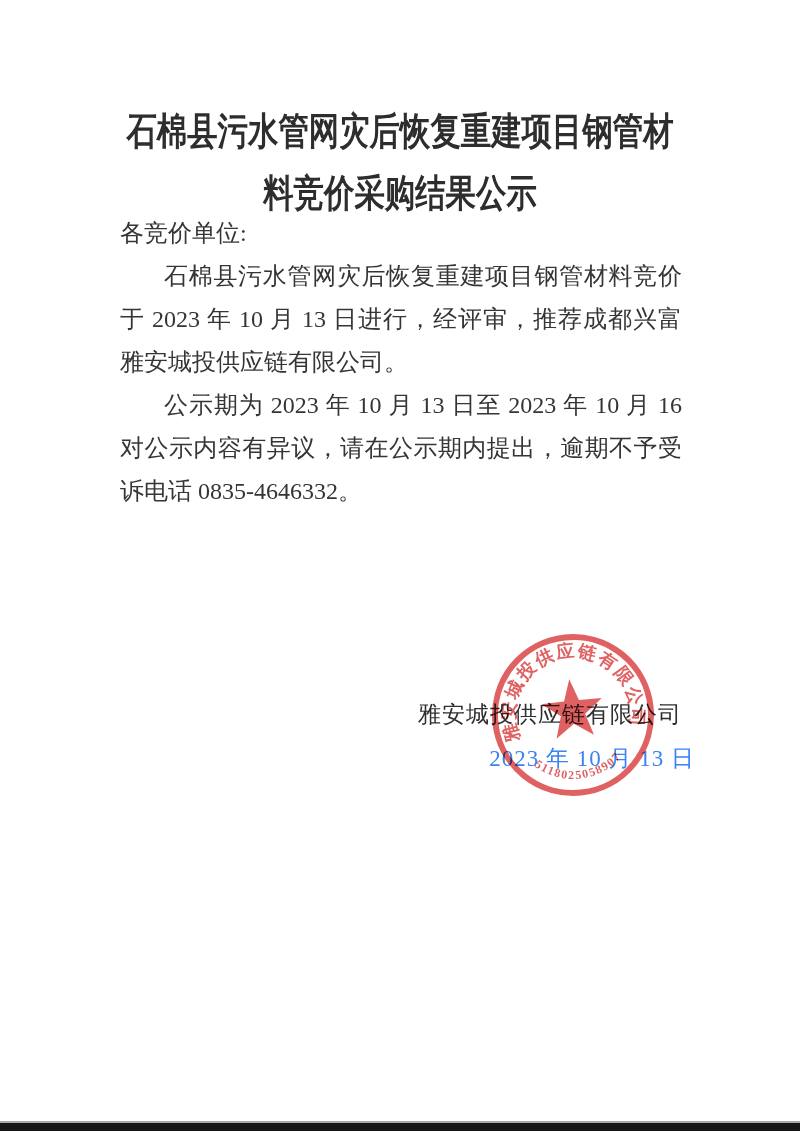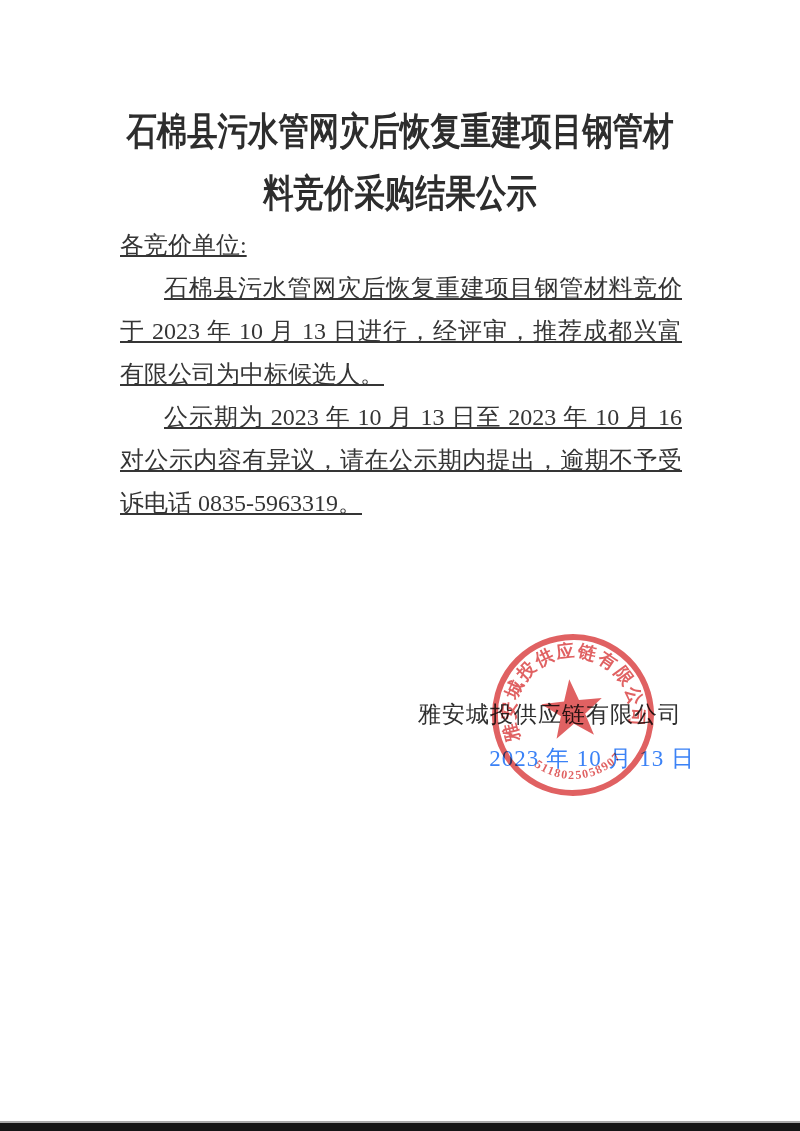--- a/index.html
+++ b/index.html
@@ -21,27 +21,26 @@
     font-weight: bold;
     font-size: 38px;
     line-height: 62px;
     color: #2d2d2d;
     transform: scaleX(0.8);
     transform-origin: 400px 0;
     letter-spacing: 0;
   }
   .body-text {
     position: absolute;
-    top: 224px;
+    top: 212px;
     left: 120px;
     width: 562px;
     font-size: 24px;
     line-height: 43px;
     color: #353535;
-    text-decoration: underline;
   }
   .line { height: 43px; overflow: hidden; }
   .line.indent { text-indent: 44px; }
   .line.full { text-align: justify; text-align-last: justify; }
   .sig-company {
     position: absolute;
     top: 699px;
     right: 118px;
     font-size: 23px;
     letter-spacing: 1px;
@@ -90,24 +89,24 @@
 
   <div class="title">
     <div>石棉县污水管网灾后恢复重建项目钢管材</div>
     <div>料竞价采购结果公示</div>
   </div>
 
   <div class="body-text">
     <div class="line">各竞价单位:</div>
     <div class="line indent full">石棉县污水管网灾后恢复重建项目钢管材料竞价采购</div>
     <div class="line full">于 2023 年 10 月 13 日进行，经评审，推荐成都兴富瑞商贸</div>
-    <div class="line">有限公司为中标候选人。</div>
+    <div class="line">雅安城投供应链有限公司。</div>
     <div class="line indent full">公示期为 2023 年 10 月 13 日至 2023 年 10 月 16 日，如</div>
     <div class="line full">对公示内容有异议，请在公示期内提出，逾期不予受理。投</div>
-    <div class="line">诉电话 0835-5963319。</div>
+    <div class="line">诉电话 0835-4646332。</div>
   </div>
 
   <div class="sig-company">雅安城投供应链有限公司</div>
   <div class="sig-date">2023 年 10 月 13 日</div>
 
   <svg class="seal" viewBox="0 0 206 206" xmlns="http://www.w3.org/2000/svg">
     <g transform="rotate(-6 103 103)">
       <circle cx="103" cy="103" r="78" fill="none" stroke-width="6" stroke="#dc4b4c"></circle>
       <path d="M103 67 L110.5 88.7 L133.4 89.1 L115.2 103 L121.8 124.9 L103 111.8 L84.2 124.9 L90.8 103 L72.6 89.1 L95.5 88.7 Z" fill="#dc4b4c"></path>
       <defs>

